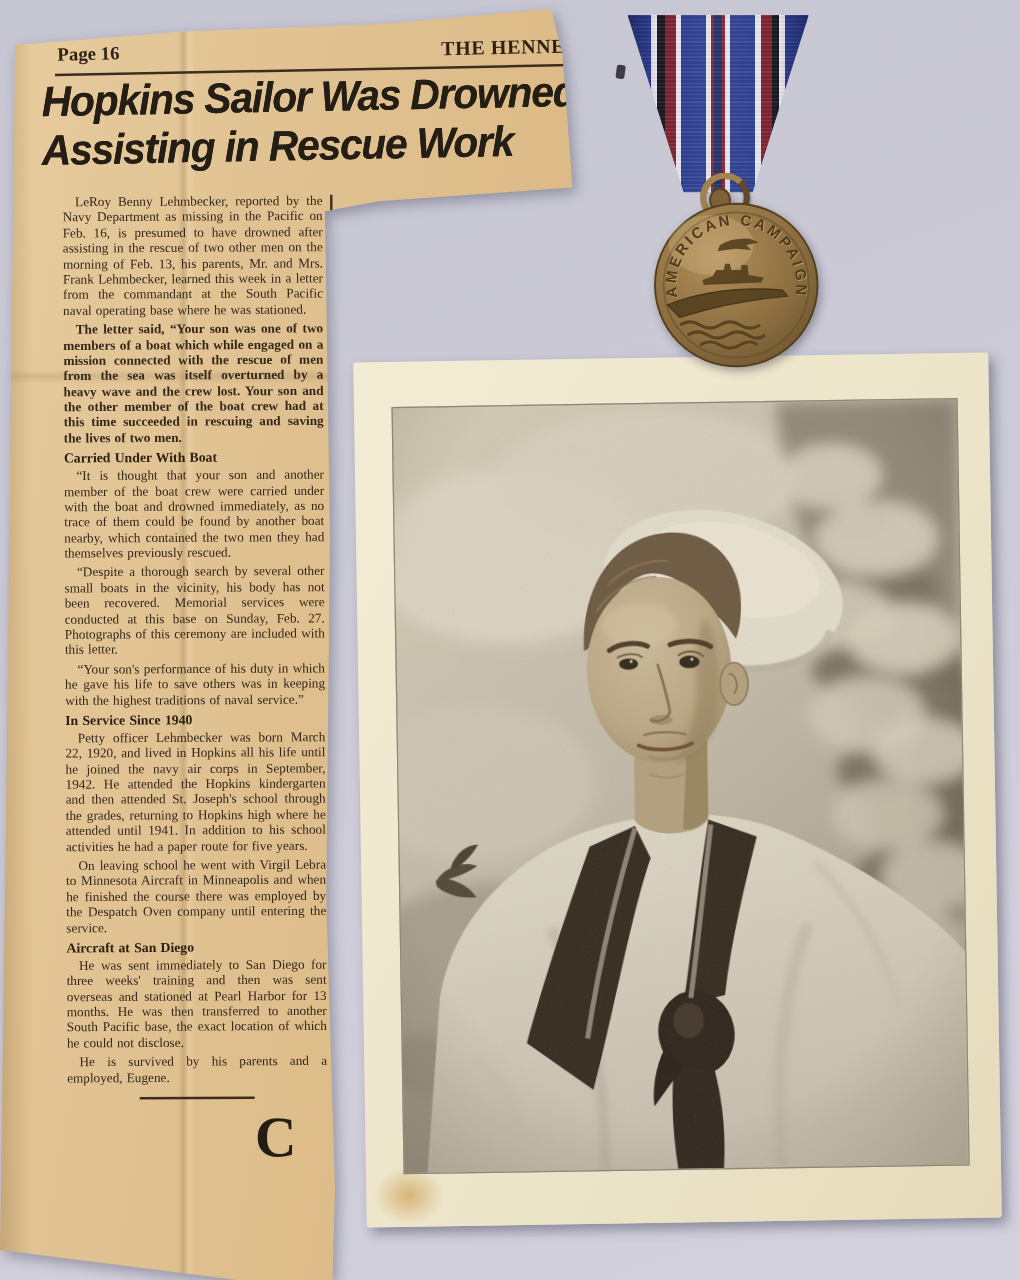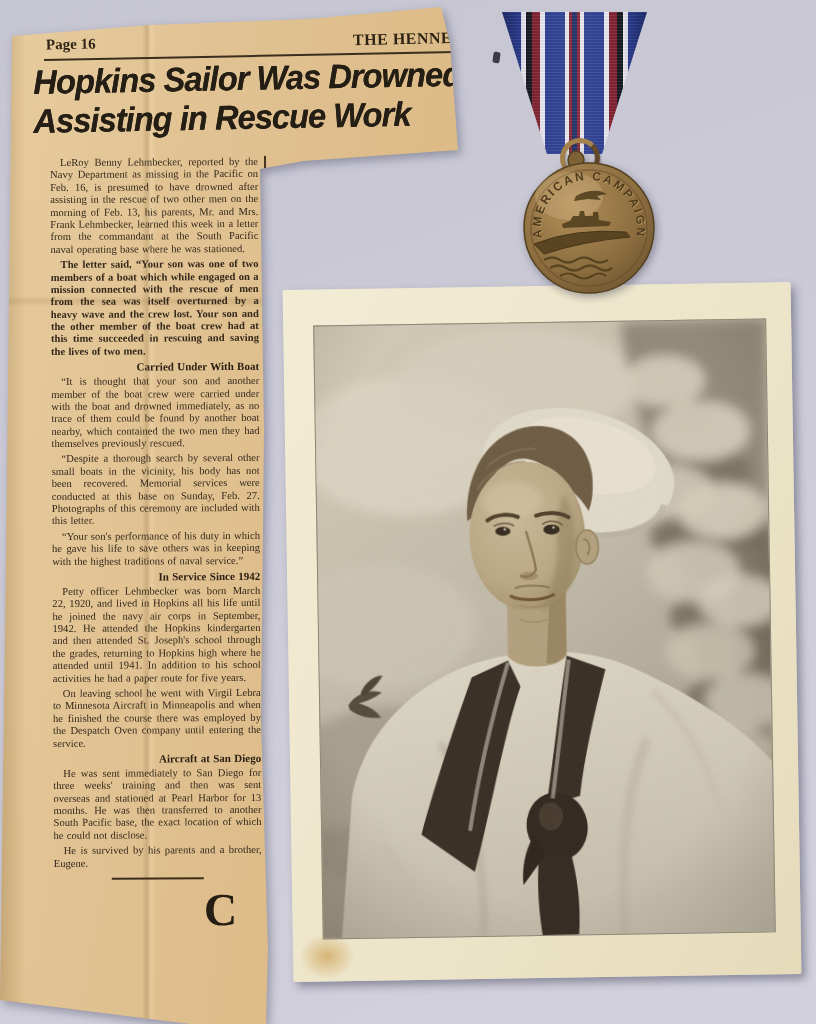--- a/index.html
+++ b/index.html
@@ -31,21 +31,21 @@
   .headline{position:absolute;left:33px;font-family:"Liberation Sans",sans-serif;
     font-style:italic;font-weight:bold;font-size:34px;letter-spacing:-1px;color:#241e15;
     transform:rotate(-1.1deg) scaleX(.96);transform-origin:left top;white-space:nowrap;
     text-shadow:0 0 .5px #241e15;}
   .headline.l1{top:63px;} .headline.l2{top:102px;}
   .column{position:absolute;left:50px;top:157px;width:208px;padding-right:6px;
     border-right:2px solid #46341f;transform:rotate(-.3deg);transform-origin:left top;}
   .column p{margin:0 0 3px;font-family:"Liberation Serif",serif;font-size:10.6px;
     line-height:1.17;text-align:justify;text-indent:10px;color:#33271a;word-spacing:.6px;}
   .column p.lead-bold{font-weight:bold;}
-  .column p.subhead{text-align:right;font-weight:bold;text-indent:0;font-size:11px;
+  .column p.subhead{text-align:left;font-weight:bold;text-indent:0;font-size:11px;
     margin:3px 0 2px;color:#2b2013;}
   .end-rule{width:92px;border-top:2px solid #3c2d1b;margin:8px auto 8px;}
   .partial-headline{font:bold 46px "Liberation Serif",serif;color:#241d13;
     margin-left:150px;letter-spacing:2px;line-height:1;}
   
   .photo{position:absolute;left:288px;top:286px;width:508px;height:692px;z-index:2;
     transform:rotate(-.9deg);border-radius:2px;
     background:linear-gradient(120deg,#f3ecd5 0%,#ece4c8 60%,#e5dbbb 100%);
     box-shadow:4px 5px 9px rgba(55,55,80,.45);}
   .photo-stain{position:absolute;left:-6px;bottom:-8px;width:80px;height:66px;
@@ -85,26 +85,26 @@
       <div class="mast-rule"></div>
       <div class="headline l1">Hopkins Sailor Was Drowned</div>
       <div class="headline l2">Assisting in Rescue Work</div>
       <div class="column">
         <p class="para">LeRoy Benny Lehmbecker, reported by the Navy Department as missing in the Pacific on Feb. 16, is presumed to have drowned after assisting in the rescue of two other men on the morning of Feb. 13, his parents, Mr. and Mrs. Frank Lehmbecker, learned this week in a letter from the commandant at the South Pacific naval operating base where he was stationed.</p>
         <p class="lead-bold">The letter said, “Your son was one of two members of a boat which while engaged on a mission connected with the rescue of men from the sea was itself overturned by a heavy wave and the crew lost.  Your son and the other member of the boat crew had at this time succeeded in rescuing and saving the lives of two men.</p>
         <p class="subhead">Carried Under With Boat</p>
         <p class="para">“It is thought that your son and another member of the boat crew were carried under with the boat and drowned immediately, as no trace of them could be found by another boat nearby, which contained the two men they had themselves previously rescued.</p>
         <p class="para">“Despite a thorough search by several other small boats in the vicinity, his body has not been recovered.  Memorial services were conducted at this base on Sunday, Feb. 27.  Photographs of this ceremony are included with this letter.</p>
         <p class="para">“Your son's performance of his duty in which he gave his life to save others was in keeping with the highest traditions of naval service.”</p>
-        <p class="subhead">In Service Since 1942</p>
+        <p class="subhead">In Service Since 1940</p>
         <p class="para">Petty officer Lehmbecker was born March 22, 1920, and lived in Hopkins all his life until he joined the navy air corps in September, 1942.  He attended the Hopkins kindergarten and then attended St. Joseph's school through the grades, returning to Hopkins high where he attended until 1941.  In addition to his school activities he had a paper route for five years.</p>
         <p class="para">On leaving school he went with Virgil Lebra to Minnesota Aircraft in Minneapolis and when he finished the course there was employed by the Despatch Oven company until entering the service.</p>
         <p class="subhead">Aircraft at San Diego</p>
         <p class="para">He was sent immediately to San Diego for three weeks' training and then was sent overseas and stationed at Pearl Harbor for 13 months.  He was then transferred to another South Pacific base, the exact location of which he could not disclose.</p>
-        <p class="para">He is survived by his parents and a brother, Eugene.</p>
+        <p class="para">He is survived by his parents and a employed, Eugene.</p>
         <div class="end-rule"></div>
         <div class="partial-headline">C</div>
       </div>
     </div>
   </div>
 
   <div class="photo">
     <div class="photo-stain"></div>
     <div class="photo-inner">
       <svg viewBox="0 0 445 610" preserveAspectRatio="none">

